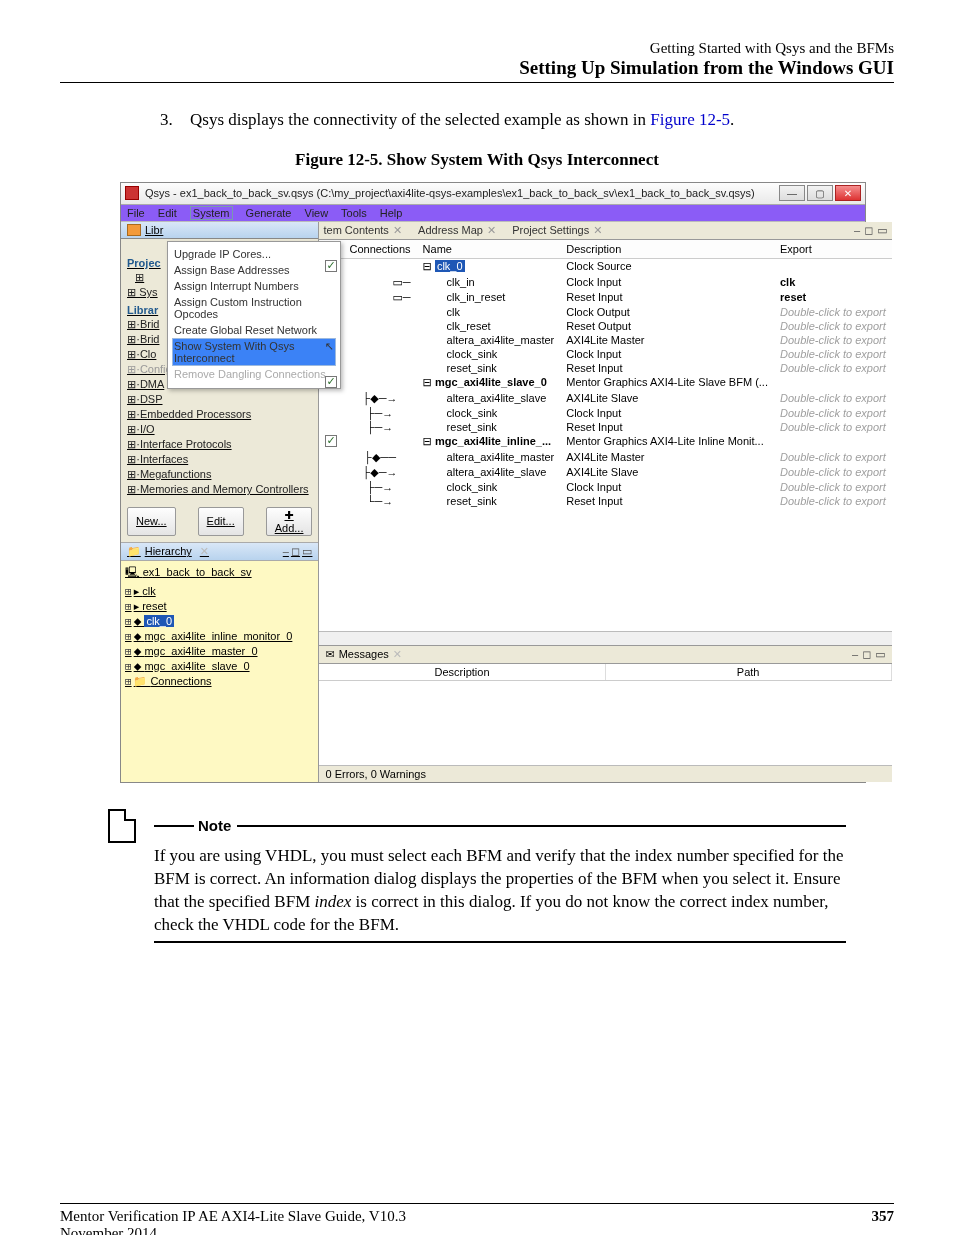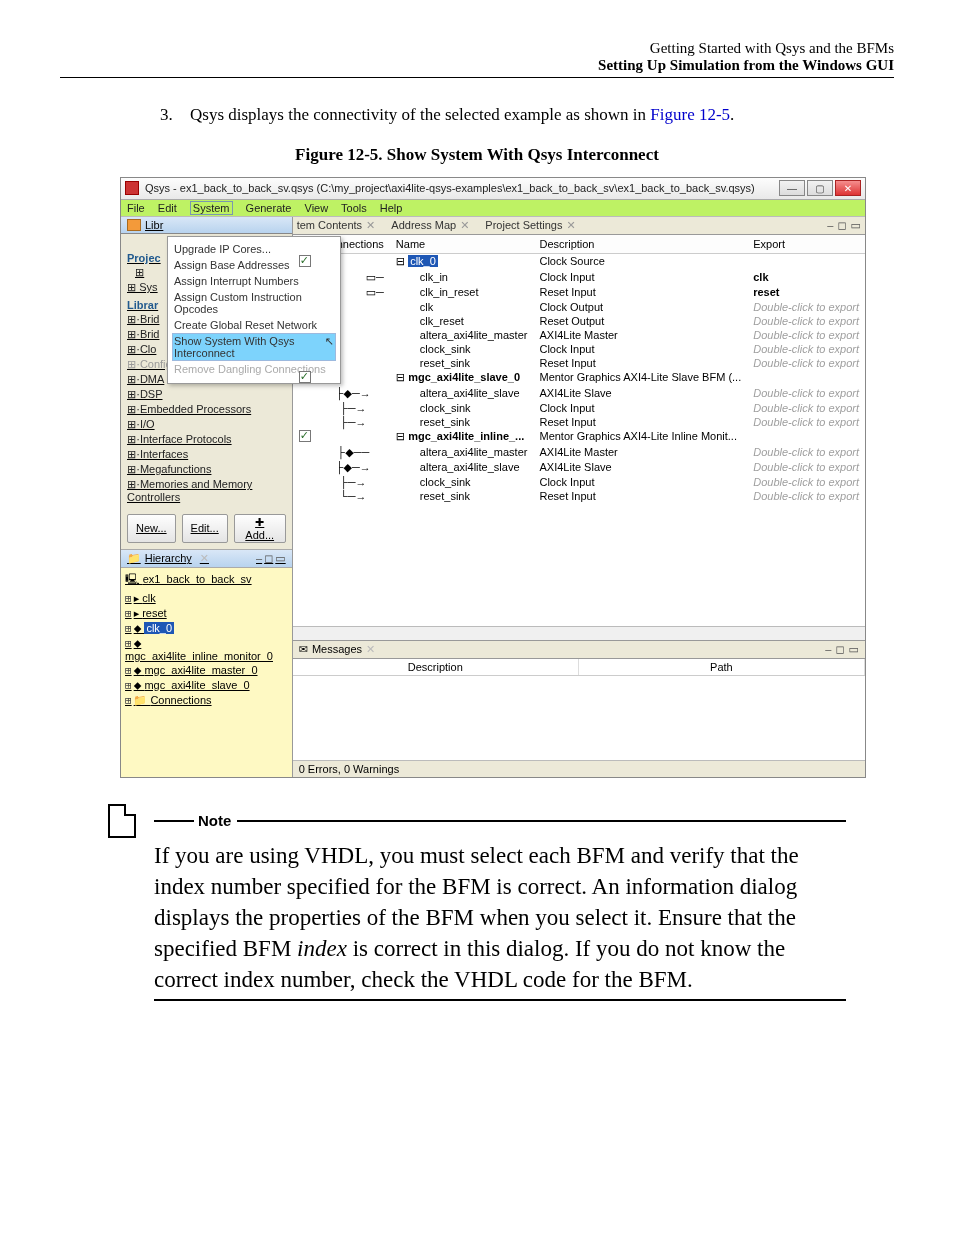--- a/index.html
+++ b/index.html
@@ -1,57 +1,57 @@
 <!DOCTYPE html>
 <html><head>
 <meta charset="utf-8">
 <style>
   * { box-sizing: border-box; margin: 0; padding: 0; }
   body { font-family: "Times New Roman", serif; font-size: 16px; color: #000; background: #fff; width: 954px; margin: 0 auto; padding: 40px 60px 30px 60px; }
   
   .header-block { margin-bottom: 6px; }
   .header-line1 { text-align: right; font-size: 15px; }
-  .header-line2 { text-align: right; font-size: 15px; font-weight: bold; }
+  .header-line2 { text-align: right; font-size: 19px; font-weight: bold; }
   .header-rule { border: none; border-top: 1.5px solid #000; margin-top: 3px; margin-bottom: 26px; }
 
   .body-text { margin-left: 100px; margin-right: 20px; }
   .list-item { display: flex; gap: 10px; margin-bottom: 18px; font-size: 17px; line-height: 1.35; }
   .list-num { min-width: 20px; }
   .fig-link { color: #0000cc; }
 
   .figure-caption { text-align: center; font-weight: bold; font-size: 17px; margin-bottom: 10px; }
 
   .screenshot { margin: 12px 28px 0 60px; border: 1px solid #888; background: #ece9d8; font-family: Tahoma, Arial, sans-serif; font-size: 11px; color: #000; }
   .ss-titlebar { background: linear-gradient(#fdfdfd,#e9e9e9); height: 22px; display: flex; align-items: center; padding: 0 4px; border-bottom: 1px solid #aaa; }
   .ss-title-icon { width: 14px; height: 14px; background:#c33; border:1px solid #900; margin-right:6px; }
   .ss-title-text { flex: 1; font-size: 11px; color:#222; white-space:nowrap; overflow:hidden; }
   .ss-win-btns { display:flex; gap:2px; }
   .ss-win-btn { width:26px; height:16px; border:1px solid #888; background:linear-gradient(#f2f2f2,#ddd); display:flex; align-items:center; justify-content:center; font-size:10px; color:#444; }
   .ss-win-btn.close { background:linear-gradient(#f58e8e,#d33); color:#fff; border-color:#a22;}
-  .ss-menubar { background:#bef264; padding:2px 6px; font-size:11px; color:#222; border-bottom:1px solid #bbb; }
+  .ss-menubar { background:#8b5cf6; padding:2px 6px; font-size:11px; color:#222; border-bottom:1px solid #bbb; }
   .ss-menubar span { margin-right:10px; }
   .ss-menubar .boxed { border:1px solid #7a98af; padding:0 2px; }
 
   .ss-body { display:flex; height: 560px; }
   .ss-left { width:218px; border-right:1px solid #999; display:flex; flex-direction:column;text-decoration:underline; }
   .ss-tab-lib { background:linear-gradient(#d9e7f7,#b8d3ee); border-bottom:1px solid #888; padding:2px 6px; display:flex; align-items:center; gap:4px;}
   .ss-tab-lib .ico { width:14px; height:12px; background:#f39a3a; border:1px solid #a96a1e;}
   
   .ss-dropdown { position:relative; background:#fff; border:1px solid #999; margin:4px 4px 2px 4px; padding:4px 4px 6px 4px; box-shadow:2px 2px 4px rgba(0,0,0,.25); font-size:11px; color:#333;}
   .dd-item { padding:2px 2px; color:#333; }
-  .dd-item.hover { background:#7dd3fc; border:1px solid #9cb9de; padding:1px 1px; display:flex; justify-content:space-between;}
+  .dd-item.hover { background:#3b82f6; border:1px solid #9cb9de; padding:1px 1px; display:flex; justify-content:space-between;}
   .dd-item.dim { color:#aaa; }
   .dd-sep { height:0; }
 
   .ss-lib-list { padding: 2px 6px 4px 6px; font-size:11px; color:#222; }
   .ss-lib-list div { padding:1px 0; }
   .ss-lib-list .hdg { color:#225a8e; font-weight:bold; padding-top:4px;}
   .ss-lib-list .truncated { color:#999; }
 
-  .ss-lib-btns { padding:6px; display:flex; gap:6px; }
+  .ss-lib-btns { padding:6px; display:flex; gap:22px; }
   .ss-lib-btns button { font-size:11px; padding:1px 8px; background:linear-gradient(#fefefe,#e4e4e4); border:1px solid #999; border-radius:2px;}
 
   .ss-hier-tab { background:linear-gradient(#d9e7f7,#b8d3ee); border-top:1px solid #aaa; border-bottom:1px solid #aaa; padding:2px 6px; display:flex; align-items:center; justify-content:space-between;}
   .ss-hier-tab .lbl { display:flex; gap:4px; align-items:center;}
   .ss-hier-tab .ctrl { display:flex; gap:2px; color:#555;}
   .ss-hier-list { background:#fef9c3; flex:1; padding:2px 4px; font-size:11px; }
   .ss-hier-list div { padding:1px 0;}
   .ss-hier-list .sel { background:#1e57b5; color:#fff; display:inline-block; padding:0 2px;}
   .plus { color:#444; font-family:monospace; margin-right:2px;}
 
@@ -84,21 +84,21 @@
   .ss-status { font-size:11px; padding:2px 6px; background:#ece9d8; border-top:1px solid #bbb;}
 
   .note-block { margin: 26px 48px 0 48px; }
   .note-top { display:flex; align-items:center; }
   .note-icon { width:28px; height:34px; border:2px solid #000; border-radius:0 6px 0 0; margin-right:18px; position:relative; background:#fff;}
   .note-icon::after { content:""; position:absolute; top:-2px; right:-2px; width:10px; height:10px; background:#fff; border-left:2px solid #000; border-bottom:2px solid #000;}
   .note-heading-row { flex:1; display:flex; align-items:center; }
   .note-rule-short { width:40px; border-top:2px solid #000; margin-right:4px;}
   .note-label { font-family: Arial, sans-serif; font-weight:bold; font-size:15px; margin-right:6px;}
   .note-rule-long { flex:1; border-top:2px solid #000;}
-  .note-text { margin-left:46px; font-size:23px; line-height:1.35; margin-top:2px;}
+  .note-text { margin-left:46px; font-size:17px; line-height:1.35; margin-top:2px;}
   .note-bottom-rule { border:none; border-top:2px solid #000; margin-left:46px; margin-top:4px;}
   em { font-style: italic; }
 
   .footer { margin-top:260px; }
   .footer-rule { border:none; border-top:1.5px solid #000; margin-bottom:4px;}
   .footer-row { display:flex; justify-content:space-between; font-size:15px;}
   .footer-row .pn { font-weight:bold;}
   .footer-date { font-size:15px; }
 </style>
 </head>

